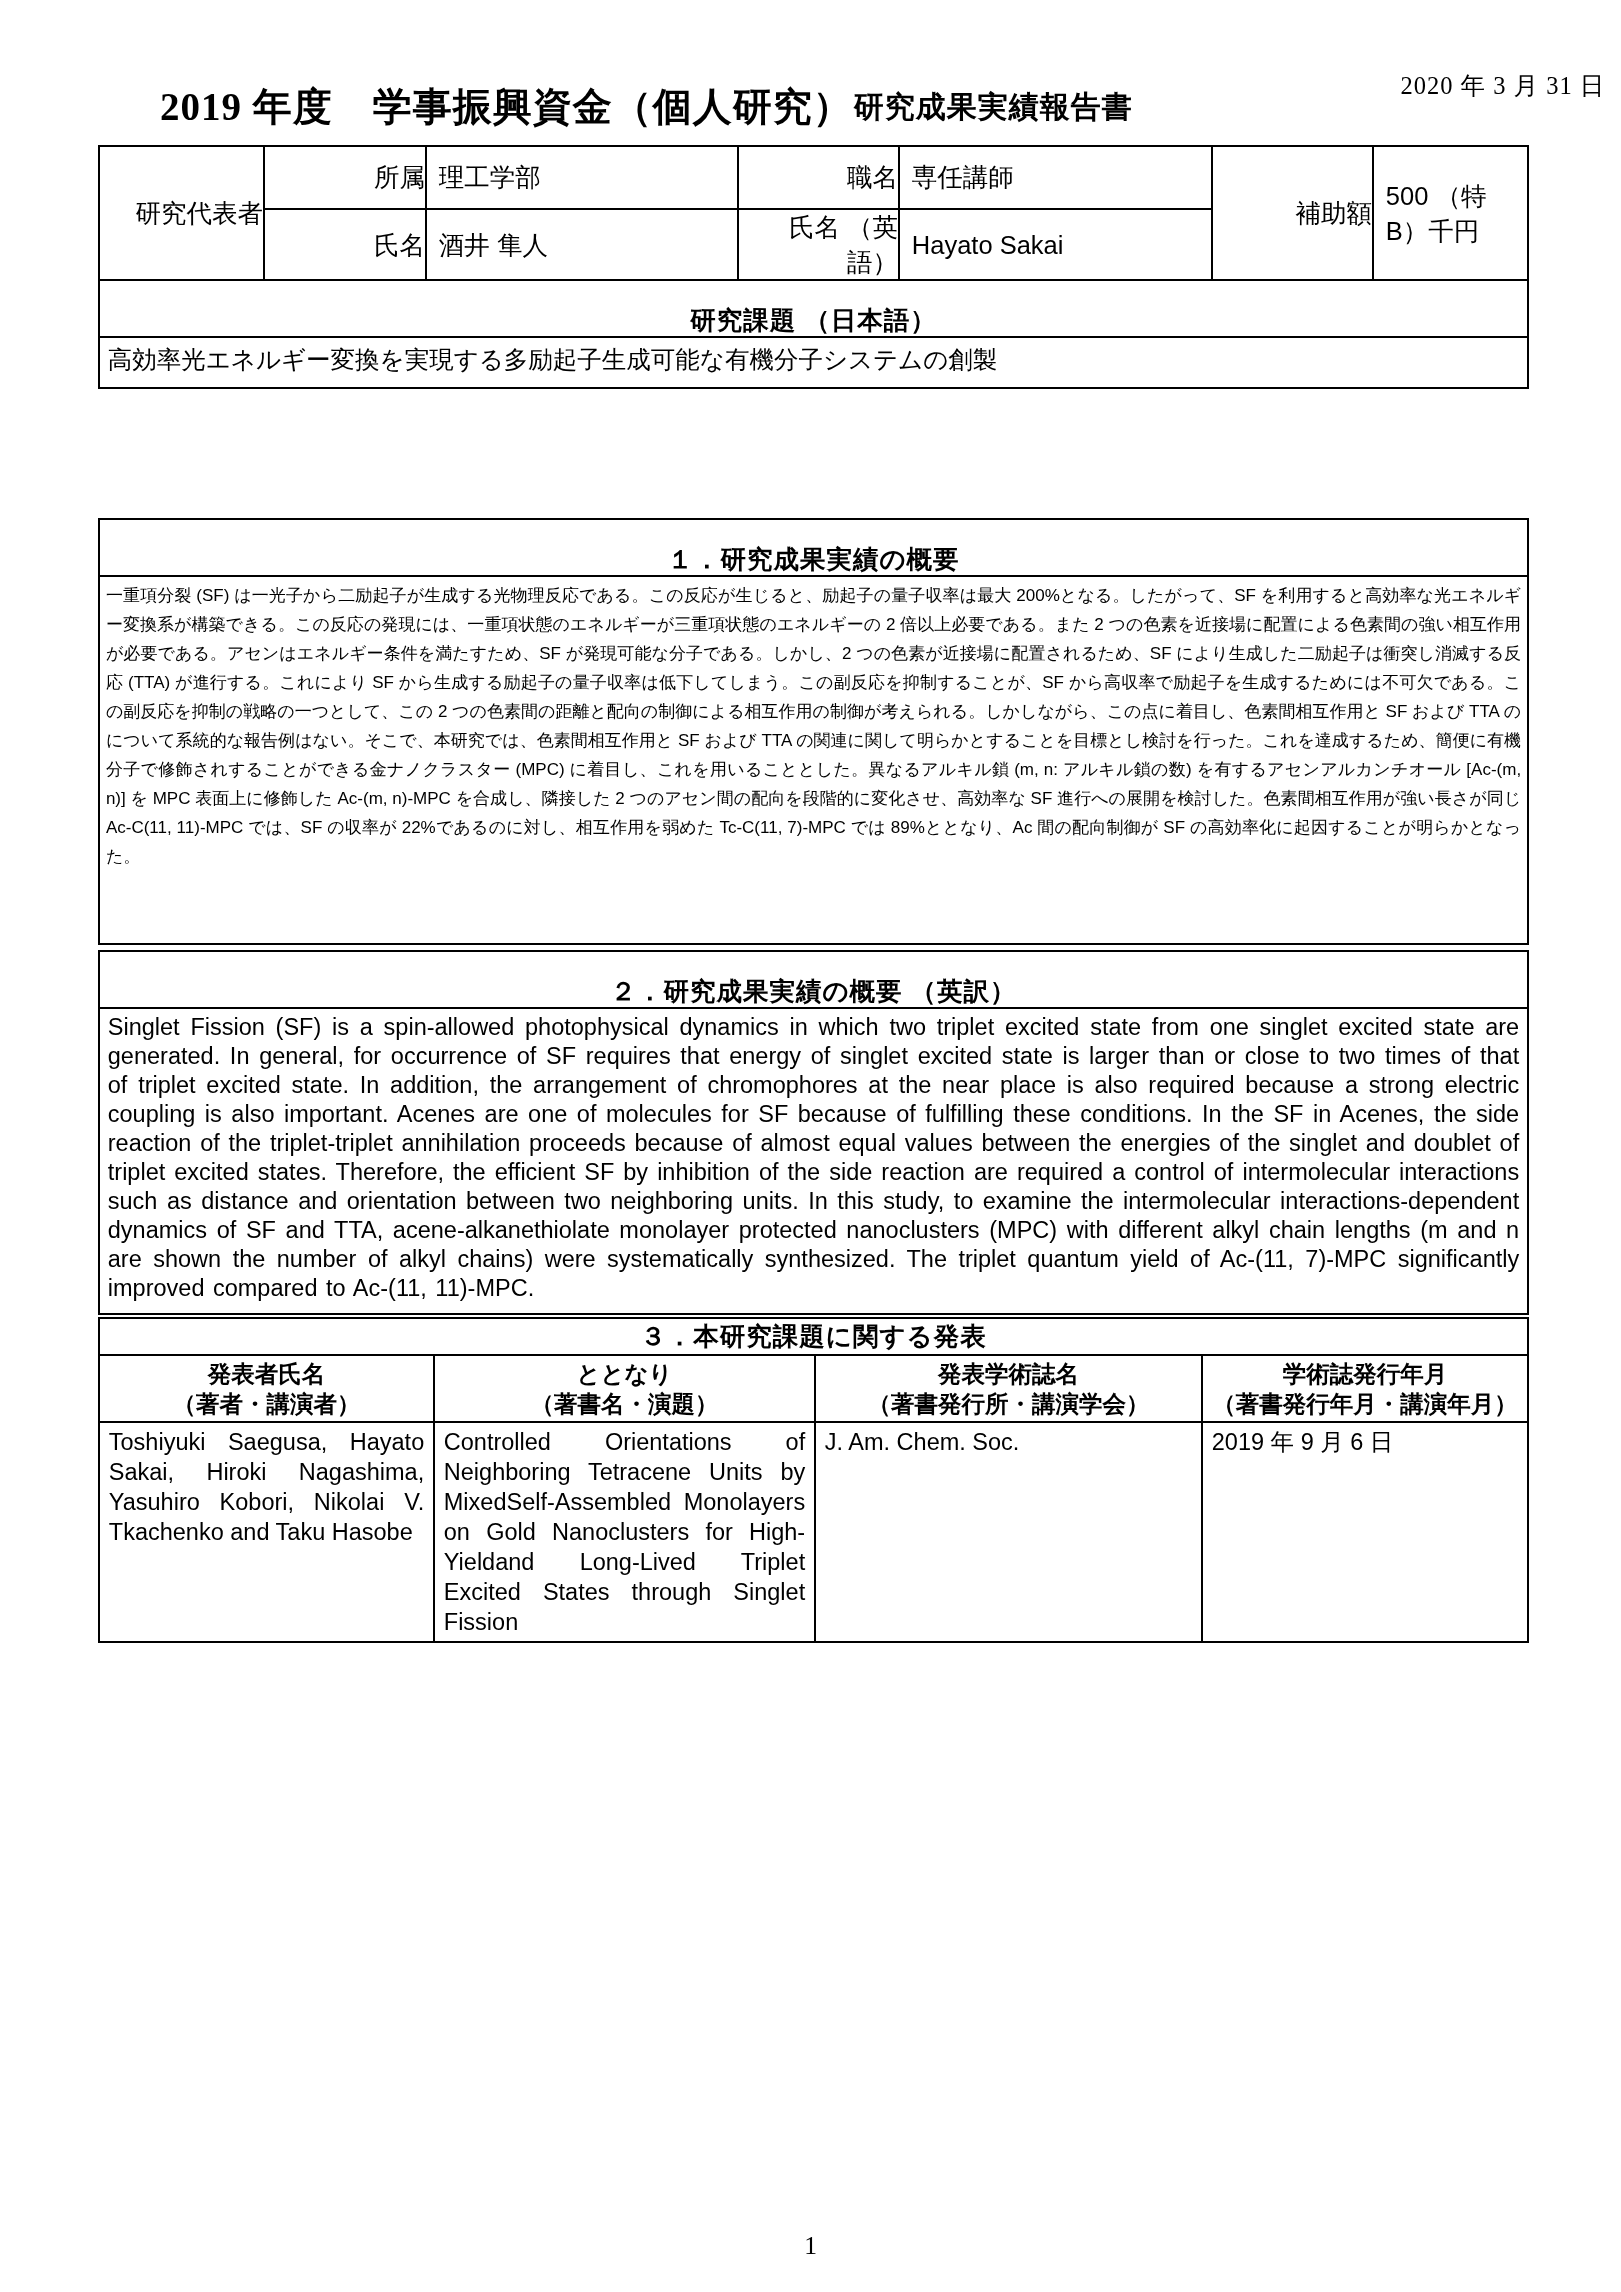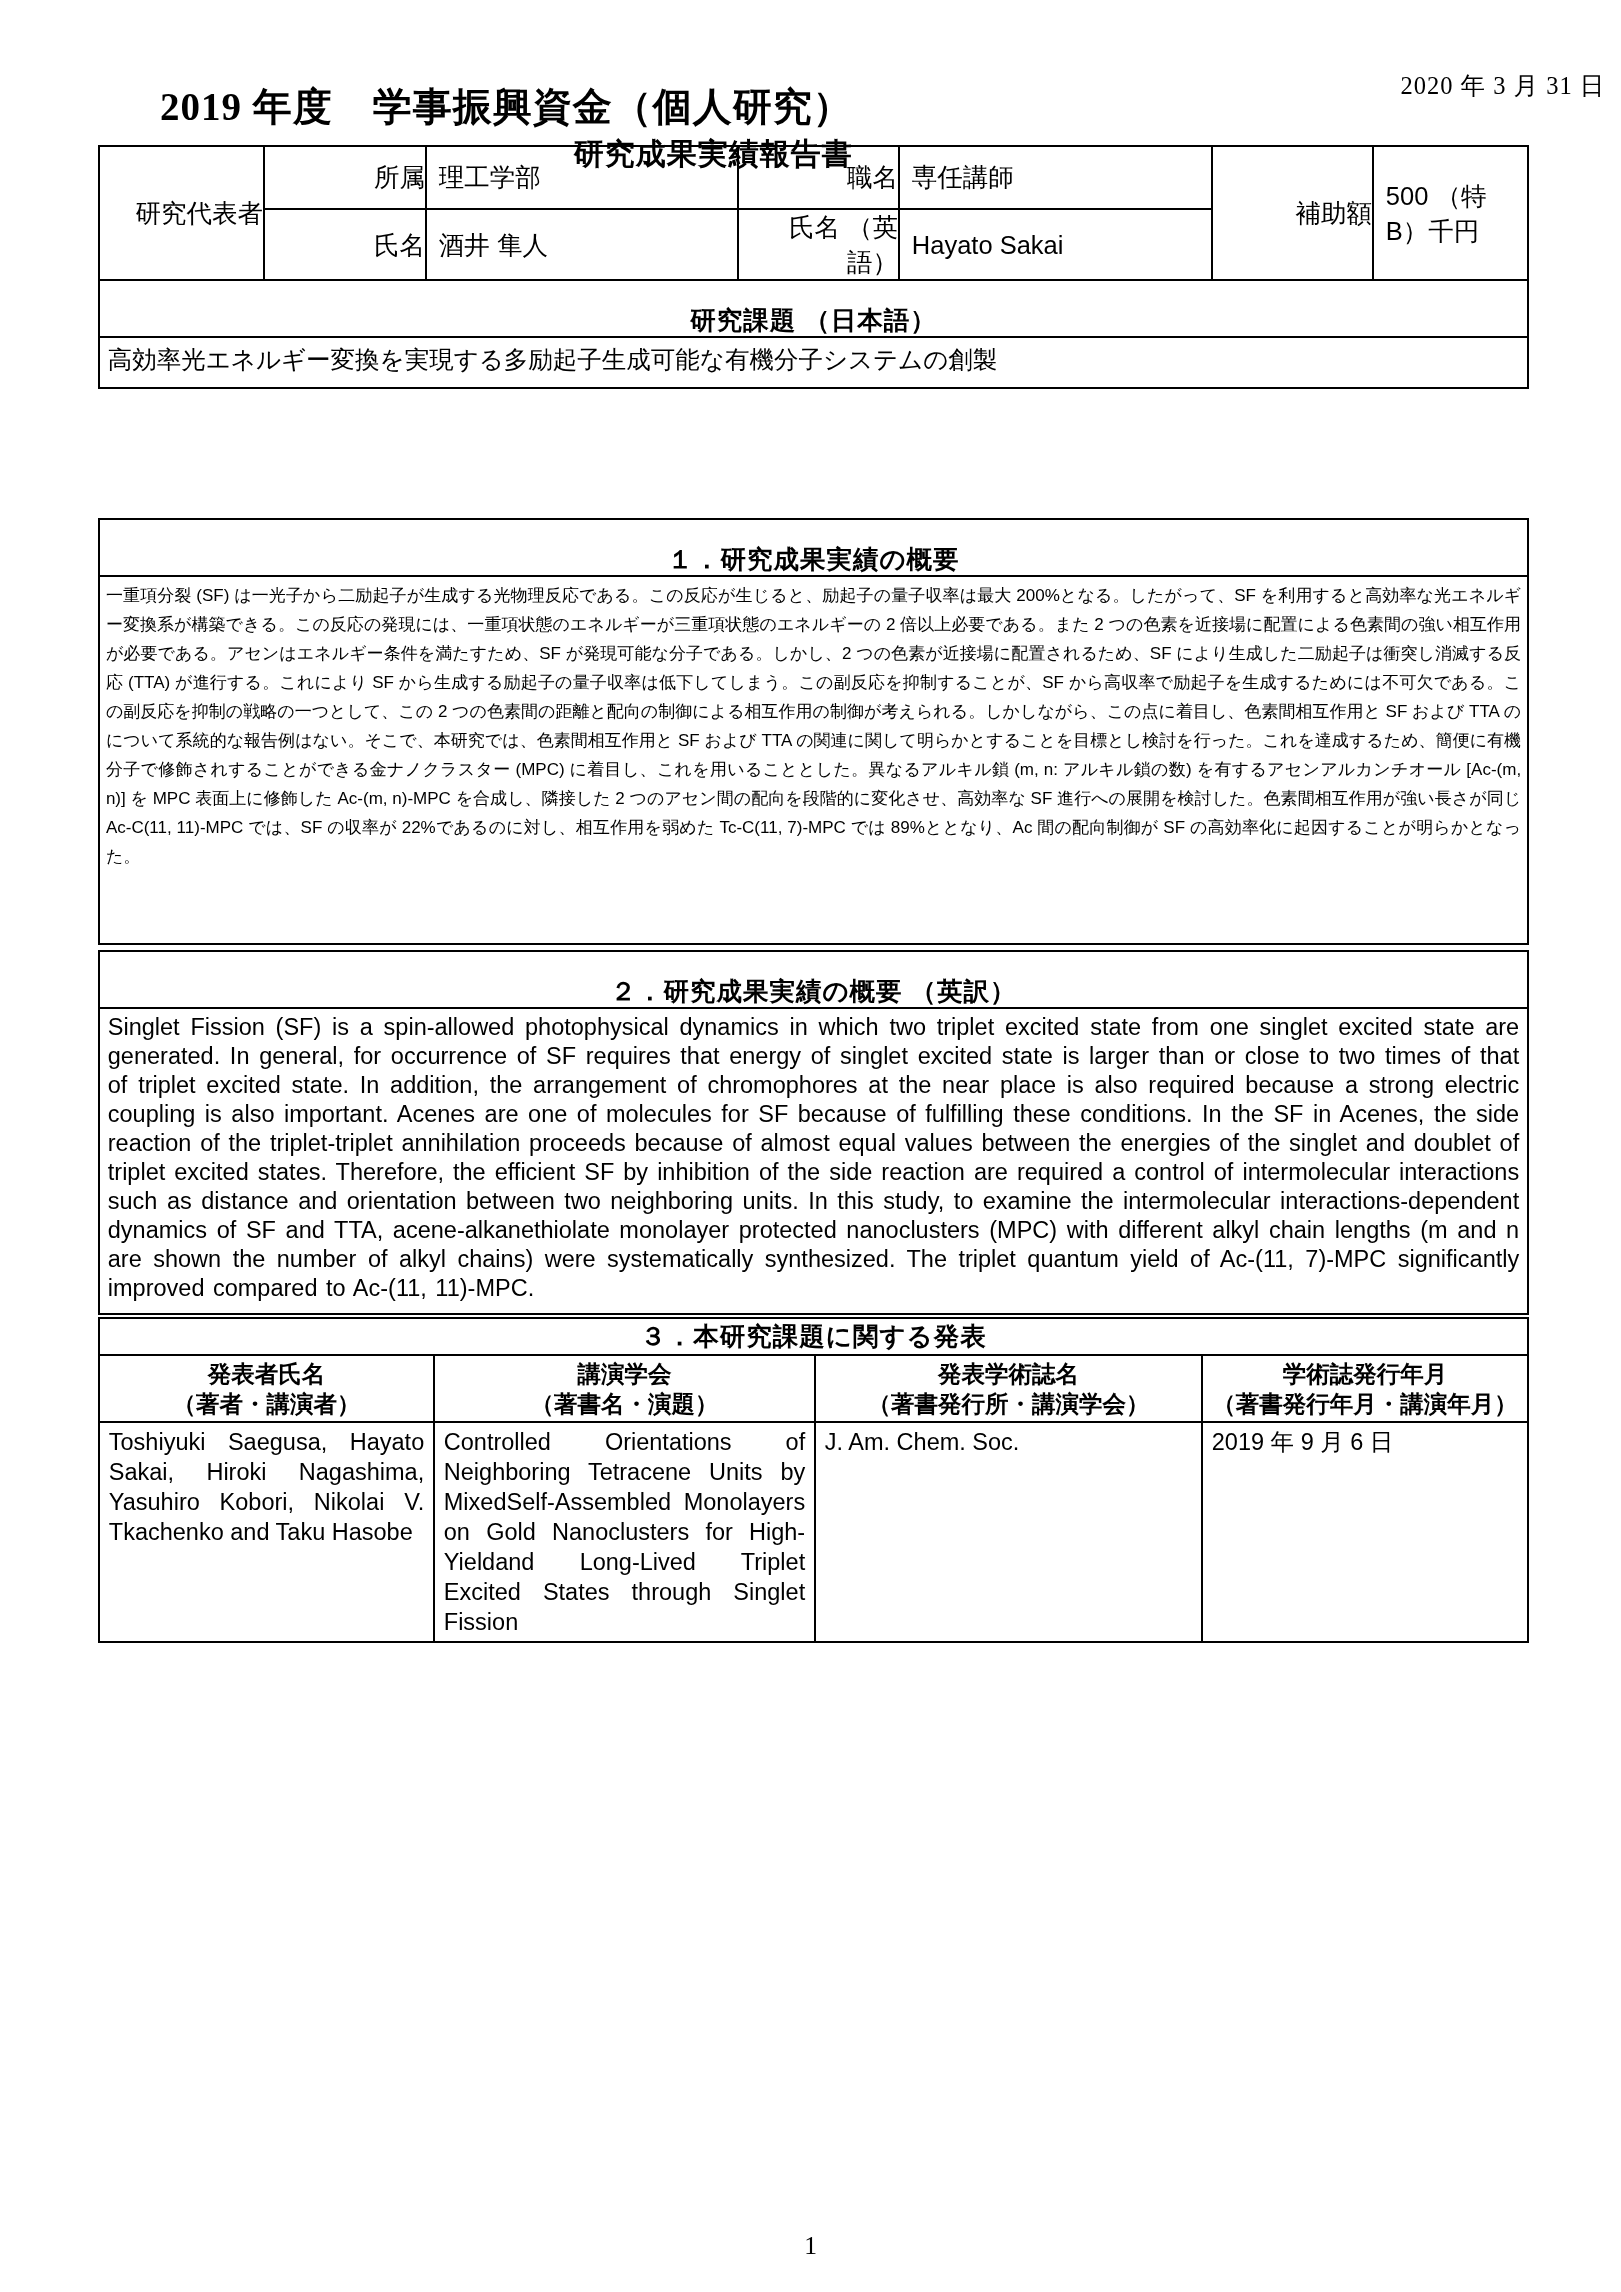--- a/index.html
+++ b/index.html
@@ -5,21 +5,21 @@
   * { margin:0; padding:0; box-sizing:border-box; }
   html,body { background:#e8e8e8; }
   body { width:1621px; font-family:"Liberation Sans", sans-serif; color:#000; }
   .page {
     position:relative; width:1621px; height:2293px; background:#ffffff;
     overflow:hidden;
   }
   
   .doc-title {
     position:absolute; left:160px; top:80px; white-space:nowrap;
-    display:flex; align-items:flex-end;flex-direction:column;
+    display:flex; align-items:center;
   }
   .doc-title .main {
     font-family:"Liberation Serif", serif; font-weight:600;
     font-size:39px; letter-spacing:1px;
   }
   .doc-title .sub {
     font-family:"Liberation Sans", sans-serif; font-weight:bold;
     font-size:30px; margin-left:1px; letter-spacing:1px;
   }
   .issue-date {
@@ -150,21 +150,21 @@
     <tbody>
         <tr>
       <td class="sec-head-cell" colspan="4">３．本研究課題に関する発表</td>
     </tr>
     <tr>
       <th class="col-h">
         <div>発表者氏名</div>
         <div>（著者・講演者）</div>
       </th>
       <th class="col-h">
-        <div>講演学会</div>
+        <div>ととなり</div>
         <div>（著書名・演題）</div>
       </th>
       <th class="col-h">
         <div>発表学術誌名</div>
         <div>（著書発行所・講演学会）</div>
       </th>
       <th class="col-h">
         <div>学術誌発行年月</div>
         <div>（著書発行年月・講演年月）</div>
       </th>

